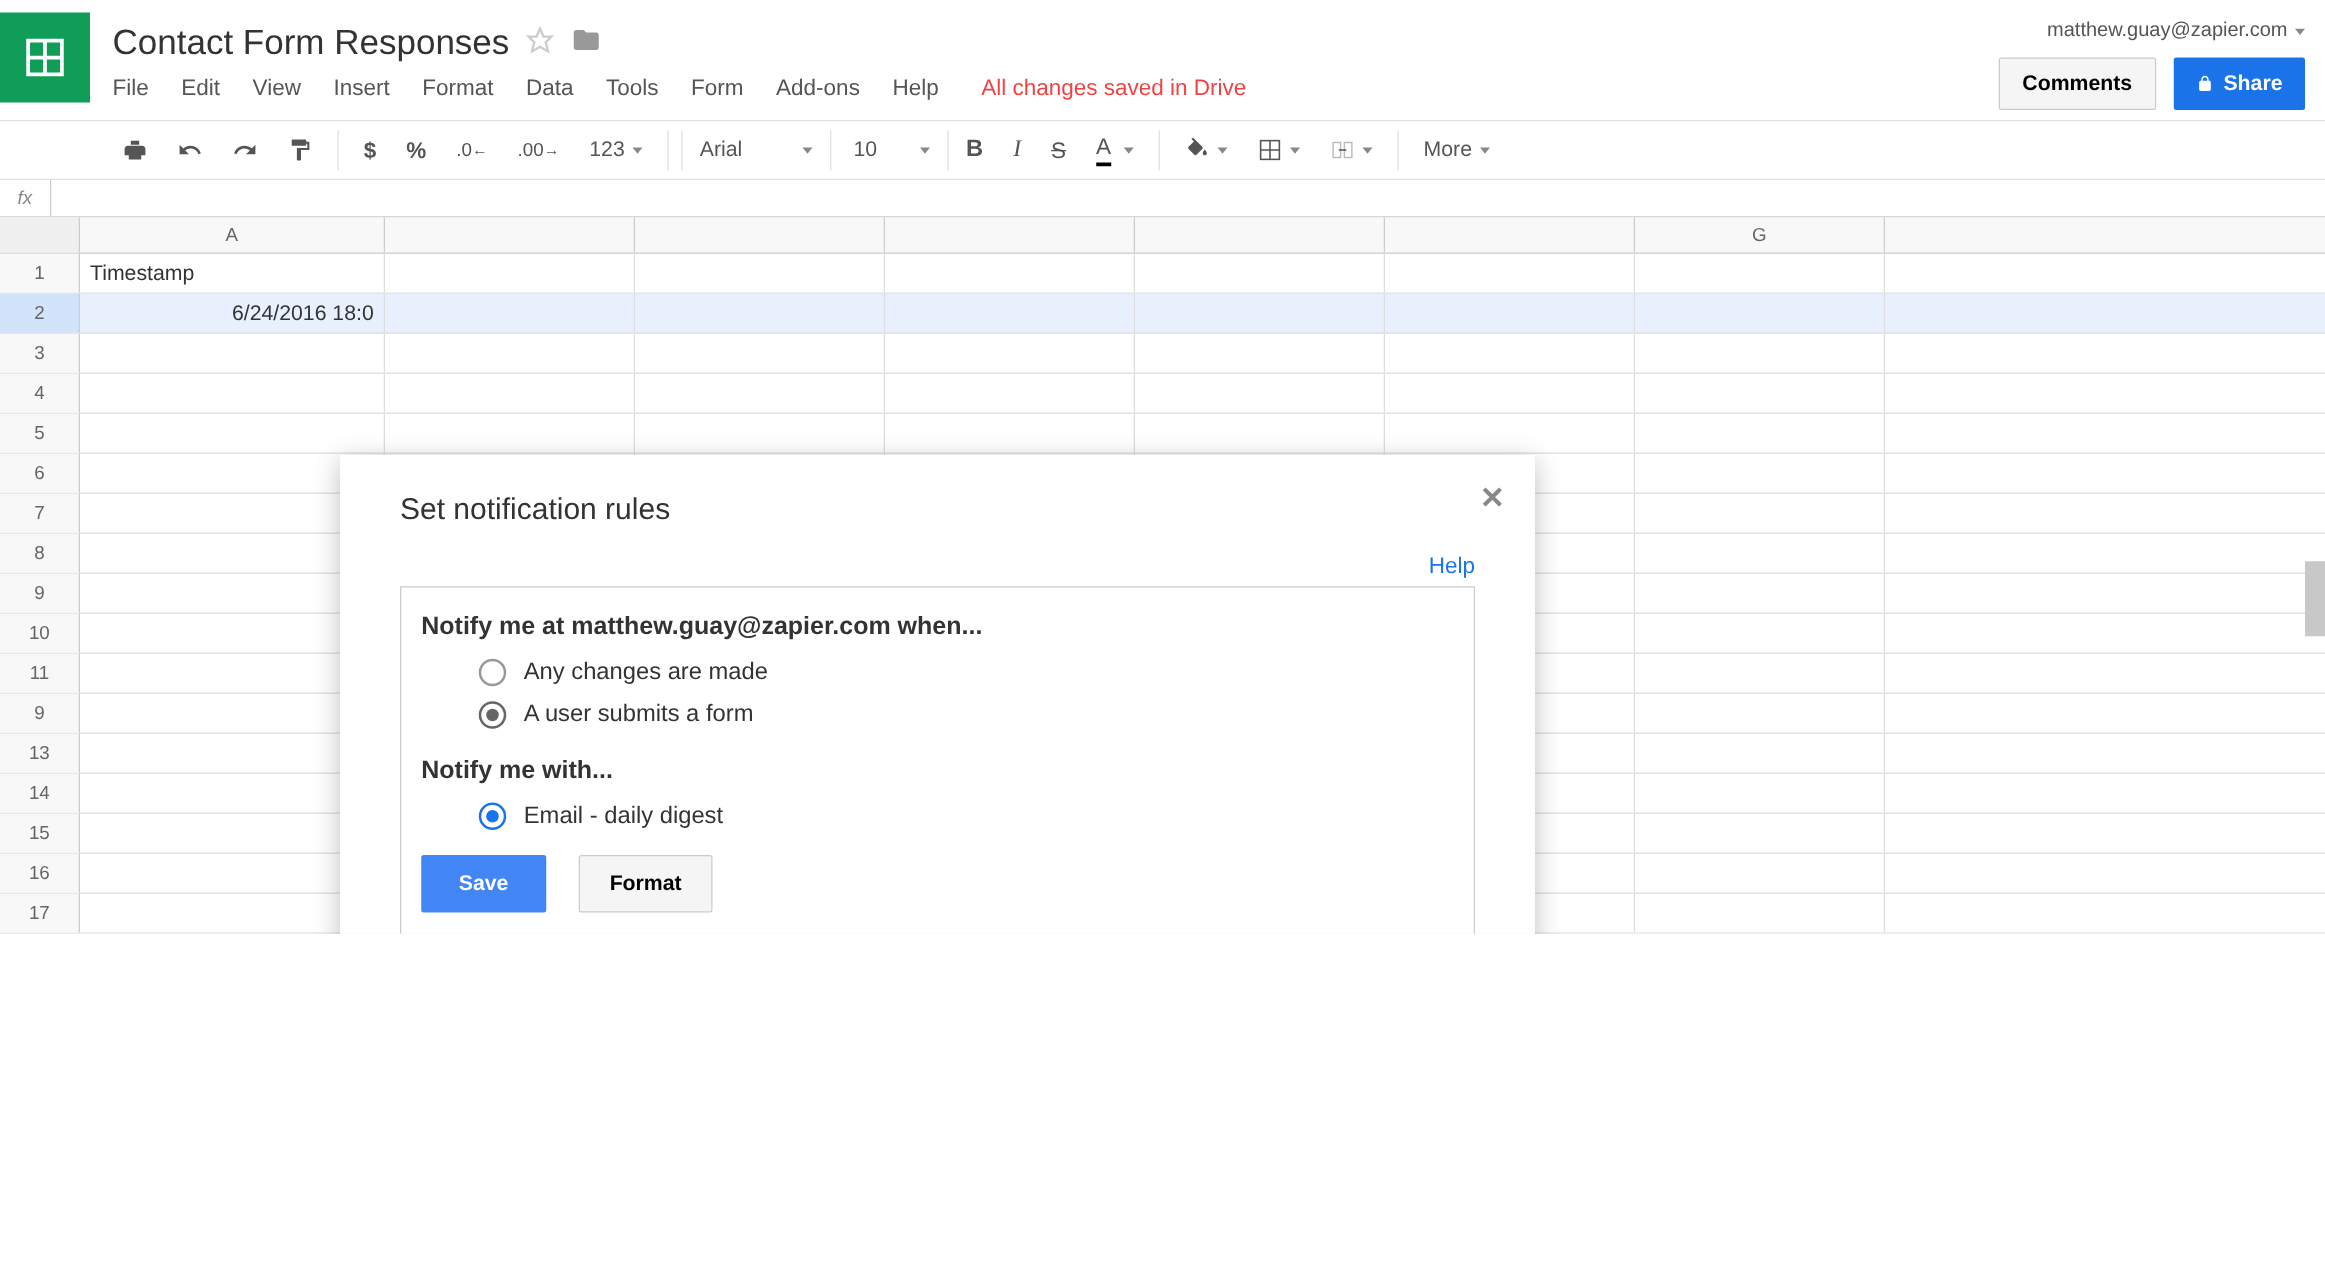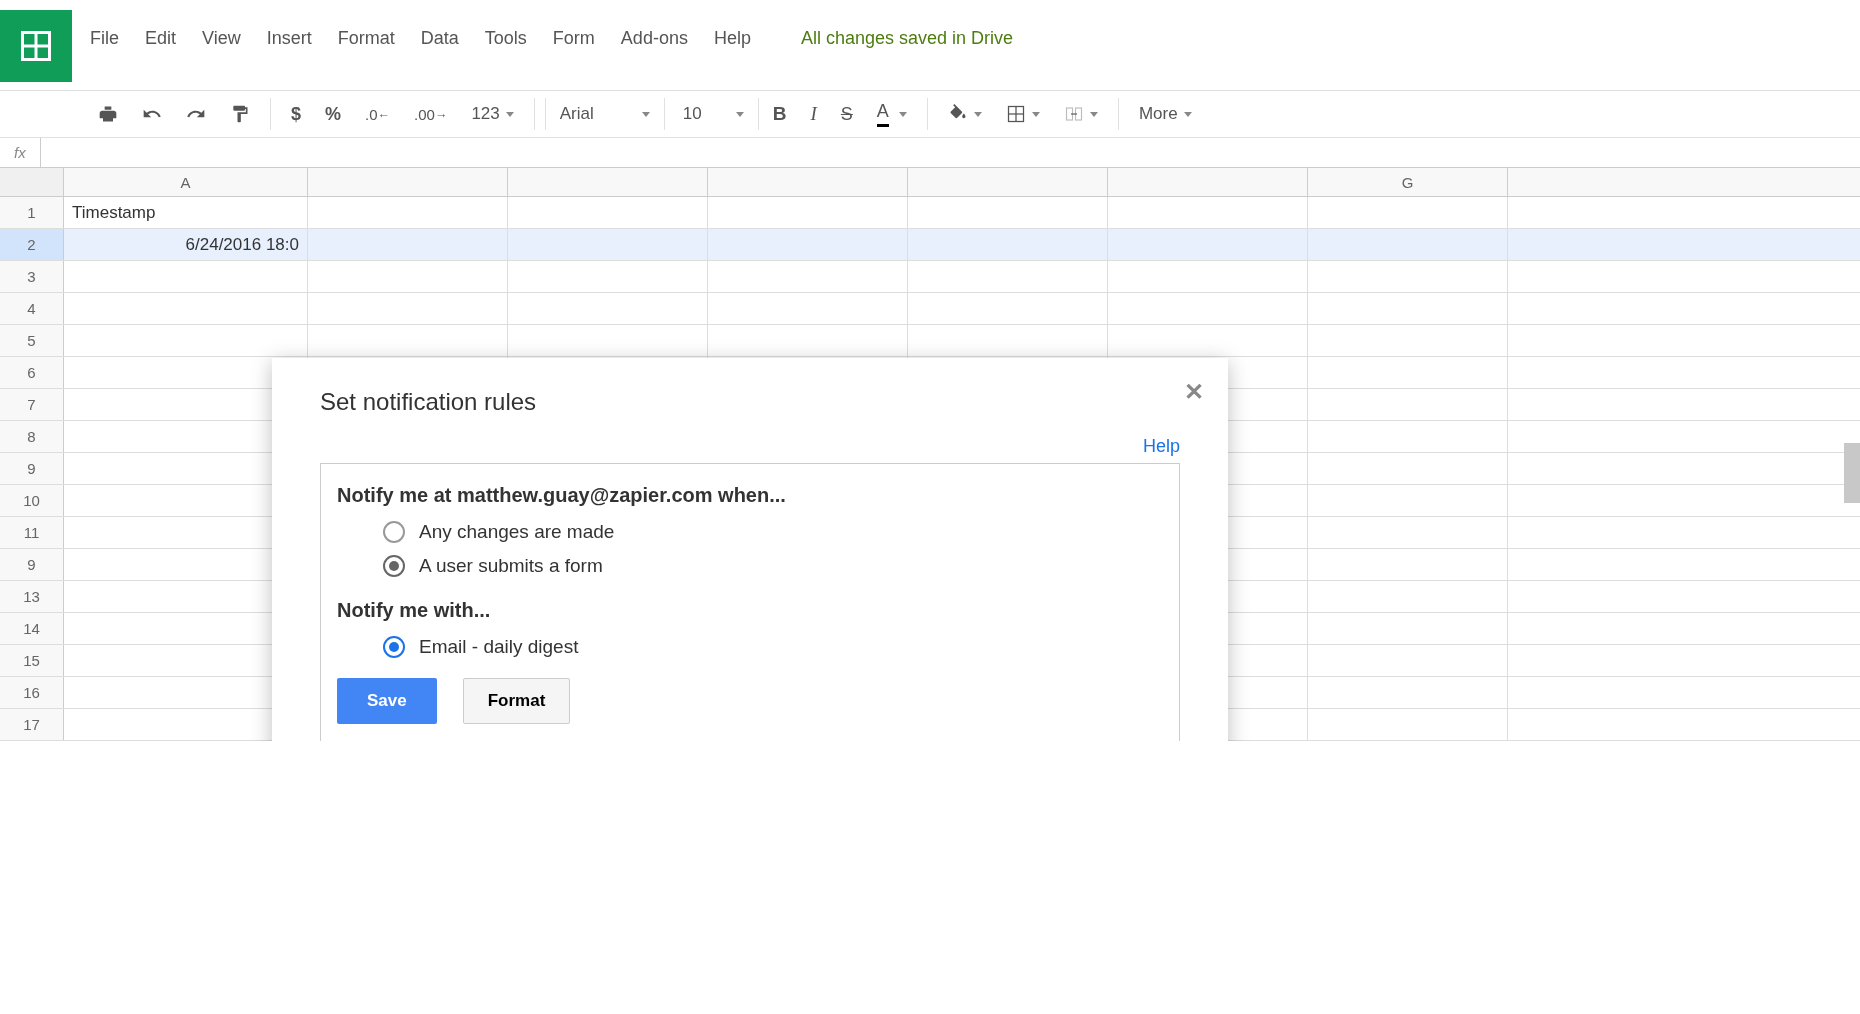--- a/index.html
+++ b/index.html
@@ -9,21 +9,21 @@
 .header { display: flex; align-items: flex-start; padding: 10px 16px 0 0; }
 .logo { width: 72px; height: 72px; background: #0f9d58; display: flex; align-items: center; justify-content: center; }
 .logo svg { width: 36px; height: 36px; }
 .title-area { flex: 1; margin-left: 18px; padding-top: 8px; }
 .title-row { display: flex; align-items: center; gap: 14px; }
 .doc-title { font-size: 28px; font-weight: 400; color: #333; }
 .star-icon { color: #ccc; }
 .folder-icon { color: #999; }
 .menu-row { display: flex; gap: 26px; margin-top: 10px; font-size: 18px; color: #555; }
 .menu-row span { cursor: pointer; }
-.save-status { color: #4d7c0f; margin-left: 24px; }
+.save-status { color: #ef4444; margin-left: 8px; }
 .header-right { display: flex; align-items: center; gap: 14px; padding-top: 6px; }
 .user-email { font-size: 16px; color: #555; display: flex; align-items: center; gap: 6px; }
 .btn { padding: 10px 18px; border: 1px solid #ccc; background: #f5f5f5; border-radius: 2px; font-size: 17px; font-weight: bold; cursor: pointer; }
 .btn-share { background: #1a73e8; color: #fff; border: none; display: flex; align-items: center; gap: 8px; }
 
 
 .toolbar { display: flex; align-items: center; padding: 0 12px; height: 48px; border-top: 1px solid #e0e0e0; border-bottom: 1px solid #e0e0e0; margin-top: 8px; gap: 4px; font-size: 17px; color: #555; }
 .toolbar > * { padding: 6px 10px; display: flex; align-items: center; }
 .tb-sep { width: 1px; height: 32px; background: #e0e0e0; padding: 0; margin: 0 6px; }
 .tb-icon { cursor: pointer; }
@@ -76,34 +76,64 @@
 
 <div class="header">
   <div class="logo">
     <svg viewBox="0 0 24 24" fill="none" stroke="#fff" stroke-width="2">
         <rect x="3" y="3" width="18" height="18"></rect>
         <line x1="3" y1="12" x2="21" y2="12"></line>
         <line x1="12" y1="3" x2="12" y2="21"></line>
       </svg>
   </div>
   <div class="title-area">
+    <div class="title-row">
+      <span class="doc-title">Contact Form Responses</span>
+      <span class="star-icon">
+        <svg width="22" height="22" viewBox="0 0 24 24" fill="none" stroke="#ccc" stroke-width="2">
+            <polygon points="12,2 15,9 22,9 17,14 19,22 12,18 5,22 7,14 2,9 9,9"></polygon>
+          </svg>
+      </span>
+      <span class="folder-icon">
+        <svg width="24" height="24" viewBox="0 0 24 24" fill="#999">
+            <path d="M10 4H4c-1.1 0-2 .9-2 2v12c0 1.1.9 2 2 2h16c1.1 0 2-.9 2-2V8c0-1.1-.9-2-2-2h-8l-2-2z"></path>
+          </svg>
+      </span>
+    </div>
     <div class="menu-row">
       <span>File</span>
       <span>Edit</span>
       <span>View</span>
       <span>Insert</span>
       <span>Format</span>
       <span>Data</span>
       <span>Tools</span>
       <span>Form</span>
       <span>Add-ons</span>
       <span>Help</span>
       <span class="save-status">All changes saved in Drive</span>
     </div>
   </div>
+  <div class="header-right">
+    <div style="display:flex;flex-direction:column;align-items:flex-end;gap:12px;">
+      <div class="user-email">
+        <span>matthew.guay@zapier.com</span>
+        <span class="caret"></span>
+      </div>
+      <div style="display:flex;gap:14px;">
+        <button class="btn">Comments</button>
+        <button class="btn btn-share">
+          <svg width="14" height="14" viewBox="0 0 24 24" fill="#fff">
+              <path d="M18 8h-1V6c0-2.76-2.24-5-5-5S7 3.24 7 6v2H6c-1.1 0-2 .9-2 2v10c0 1.1.9 2 2 2h12c1.1 0 2-.9 2-2V10c0-1.1-.9-2-2-2zM9 6c0-1.66 1.34-3 3-3s3 1.34 3 3v2H9V6z"></path>
+            </svg>
+          <span>Share</span>
+        </button>
+      </div>
+    </div>
+  </div>
 </div>
 
 <div class="toolbar">
   <div style="width:72px;"></div>
   <span class="tb-icon">
       <svg width="20" height="20" viewBox="0 0 24 24" fill="#555">
         <path d="M19 8H5c-1.66 0-3 1.34-3 3v6h4v4h12v-4h4v-6c0-1.66-1.34-3-3-3zM8 3h8v4H8z"></path>
       </svg>
     </span>
   <span class="tb-icon">

